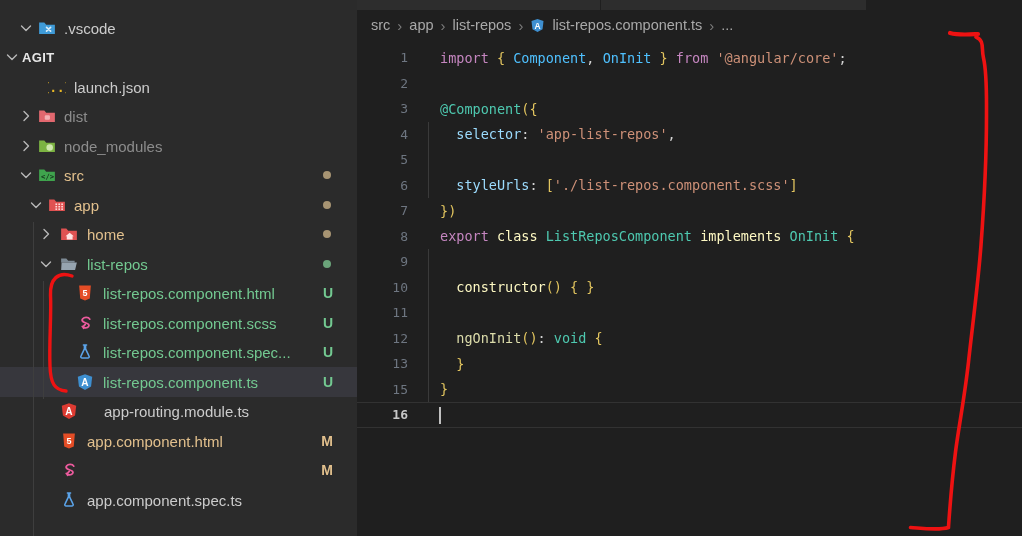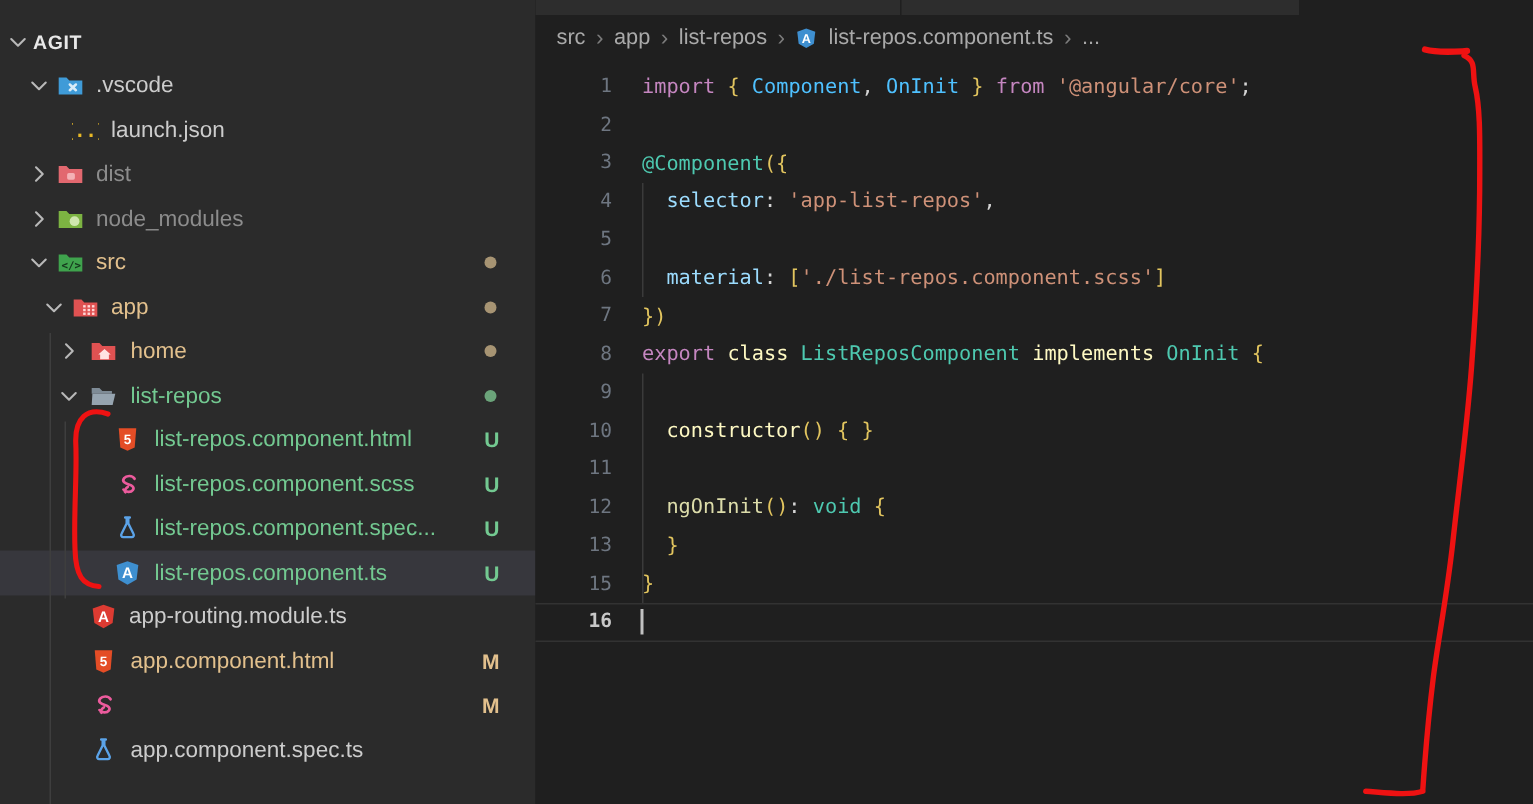--- a/index.html
+++ b/index.html
@@ -35,59 +35,59 @@
               padding-left:14px;gap:7px;font-size:14.5px;color:#a9a9a9;}
   .crumb{white-space:nowrap;}
   .crumb-sep{color:#7c7c7c;font-size:15px;}
   .crumb-ico{width:15px;height:15px;}
   .crumb-ico svg{display:block;width:100%;height:100%;}
 
   .code{position:absolute;left:0;top:40px;right:0;bottom:0;padding-top:5px;}
   .code-line{display:flex;height:25.5px;align-items:center;}
   .ln{width:51px;text-align:right;flex:none;font:13px "DejaVu Sans Mono",monospace;color:#6e7681;}
   .ln.active{color:#c8c8c8;font-weight:bold;}
-  .lc{margin-left:20px;font:13.5px "DejaVu Sans Mono",monospace;white-space:pre;color:#d4d4d4;}
+  .lc{margin-left:32px;font:13.5px "DejaVu Sans Mono",monospace;white-space:pre;color:#d4d4d4;}
   .code-line.active{border-top:1px solid #323232;border-bottom:1px solid #323232;}
   .tk-p{color:#c586c0;} .tk-k{color:#fef9c3;} .tk-t{color:#4ec9b0;} .tk-i{color:#4fc1ff;}
   .tk-o{color:#9cdcfe;} .tk-s{color:#ce9178;} .tk-g{color:#e2c55f;} .tk-w{color:#d4d4d4;}
   .tk-m{color:#dcdcaa;}
   .caret{display:inline-block;width:2px;height:17px;background:#c0c0c0;vertical-align:middle;margin-left:-1px;}
   .cguide{position:absolute;left:71px;width:1px;background:#3a3a3a;}
 
   
   .annot{position:absolute;left:0;top:0;width:1022px;height:536px;pointer-events:none;z-index:50;}
 </style>
 </head>
 <body>
 
 <div class="app">
 
   <aside class="sidebar">
     <div id="tree">
         <div class="tree-row">
-          <span class="chev" style="left: 4px;">
-            <svg viewBox="0 0 16 16">
-              <path d="M3.5 6 L8 10.5 L12.5 6" stroke="currentColor" stroke-width="1.4" fill="none" stroke-linecap="round" stroke-linejoin="round"></path>
-            </svg>
-          </span>
-          <span class="lbl c-header" style="left: 22px;">AGIT</span>
-        </div>
-        <div class="tree-row">
           <span class="chev" style="left: 18px;">
             <svg viewBox="0 0 16 16">
               <path d="M3.5 6 L8 10.5 L12.5 6" stroke="currentColor" stroke-width="1.4" fill="none" stroke-linecap="round" stroke-linejoin="round"></path>
             </svg>
           </span>
           <span class="ticon" style="left: 38px;">
             <svg viewBox="0 0 16 16">
               <path d="M1 3.2h4.6l1.7 1.8H15v8.3H1z" fill="#3f9bd8"></path>
               <path d="M7.6 7.4l3.6 3.4M11.2 7.4L7.6 10.8" stroke="#d9ecf8" stroke-width="1.5" stroke-linecap="round"></path>
             </svg>
           </span>
           <span class="lbl c-default" style="left: 64px;">.vscode</span>
+        </div>
+        <div class="tree-row">
+          <span class="chev" style="left: 4px;">
+            <svg viewBox="0 0 16 16">
+              <path d="M3.5 6 L8 10.5 L12.5 6" stroke="currentColor" stroke-width="1.4" fill="none" stroke-linecap="round" stroke-linejoin="round"></path>
+            </svg>
+          </span>
+          <span class="lbl c-header" style="left: 22px;">AGIT</span>
         </div>
         <div class="tree-row">
           <span class="ticon" style="left: 48px;">
             <svg viewBox="0 0 16 16">
               <text x="8" y="12" font-size="11" font-family="DejaVu Sans Mono,monospace" font-weight="bold" fill="#e8b826" text-anchor="middle">{..}</text>
             </svg>
           </span>
           <span class="lbl c-default" style="left: 74px;">launch.json</span>
         </div>
         <div class="tree-row">
@@ -226,21 +226,21 @@
           <span class="lbl c-untracked" style="left: 103px;">list-repos.component.ts</span>
           <span class="badge b-U">U</span>
         </div>
         <div class="tree-row">
           <span class="ticon" style="left: 60px;">
             <svg viewBox="0 0 16 16">
               <path d="M8 1 L14.4 3.3 L13.4 11.9 L8 15 L2.6 11.9 L1.6 3.3 Z" fill="#dd3b32"></path>
               <text x="8" y="11.2" font-size="9" font-family="Liberation Sans,sans-serif" font-weight="bold" fill="#fff" text-anchor="middle">A</text>
             </svg>
           </span>
-          <span class="lbl c-default" style="left: 86px;">app-routing.module.ts</span>
+          <span class="lbl c-default" style="left: 104px;">app-routing.module.ts</span>
         </div>
         <div class="tree-row">
           <span class="ticon" style="left: 60px;">
             <svg viewBox="0 0 16 16">
               <path d="M2.8 1.3h10.4l-.95 11.5L8 14.7l-4.25-1.9z" fill="#e44d26"></path>
               <text x="8" y="10.8" font-size="8" font-family="Liberation Sans,sans-serif" font-weight="bold" fill="#fff" text-anchor="middle">5</text>
             </svg>
           </span>
           <span class="lbl c-modified" style="left: 87px;">app.component.html</span>
           <span class="badge b-M">M</span>
@@ -305,21 +305,21 @@
         </div>
         <div class="code-line">
           <div class="ln">4</div>
           <div class="lc"><span class="tk-w">  </span><span class="tk-o">selector</span><span class="tk-w">: </span><span class="tk-s">'app-list-repos'</span><span class="tk-w">,</span></div>
         </div>
         <div class="code-line">
           <div class="ln">5</div>
         </div>
         <div class="code-line">
           <div class="ln">6</div>
-          <div class="lc"><span class="tk-w">  </span><span class="tk-o">material</span><span class="tk-w">: </span><span class="tk-g">[</span><span class="tk-s">'./list-repos.component.scss'</span><span class="tk-g">]</span></div>
+          <div class="lc"><span class="tk-w">  </span><span class="tk-o">styleUrls</span><span class="tk-w">: </span><span class="tk-g">[</span><span class="tk-s">'./list-repos.component.scss'</span><span class="tk-g">]</span></div>
         </div>
         <div class="code-line">
           <div class="ln">7</div>
           <div class="lc"><span class="tk-g">})</span></div>
         </div>
         <div class="code-line">
           <div class="ln">8</div>
           <div class="lc"><span class="tk-p">export</span><span class="tk-w"> </span><span class="tk-k">class</span><span class="tk-w"> </span><span class="tk-t">ListReposComponent</span><span class="tk-w"> </span><span class="tk-k">implements</span><span class="tk-w"> </span><span class="tk-t">OnInit</span><span class="tk-w"> </span><span class="tk-g">{</span></div>
         </div>
         <div class="code-line">

